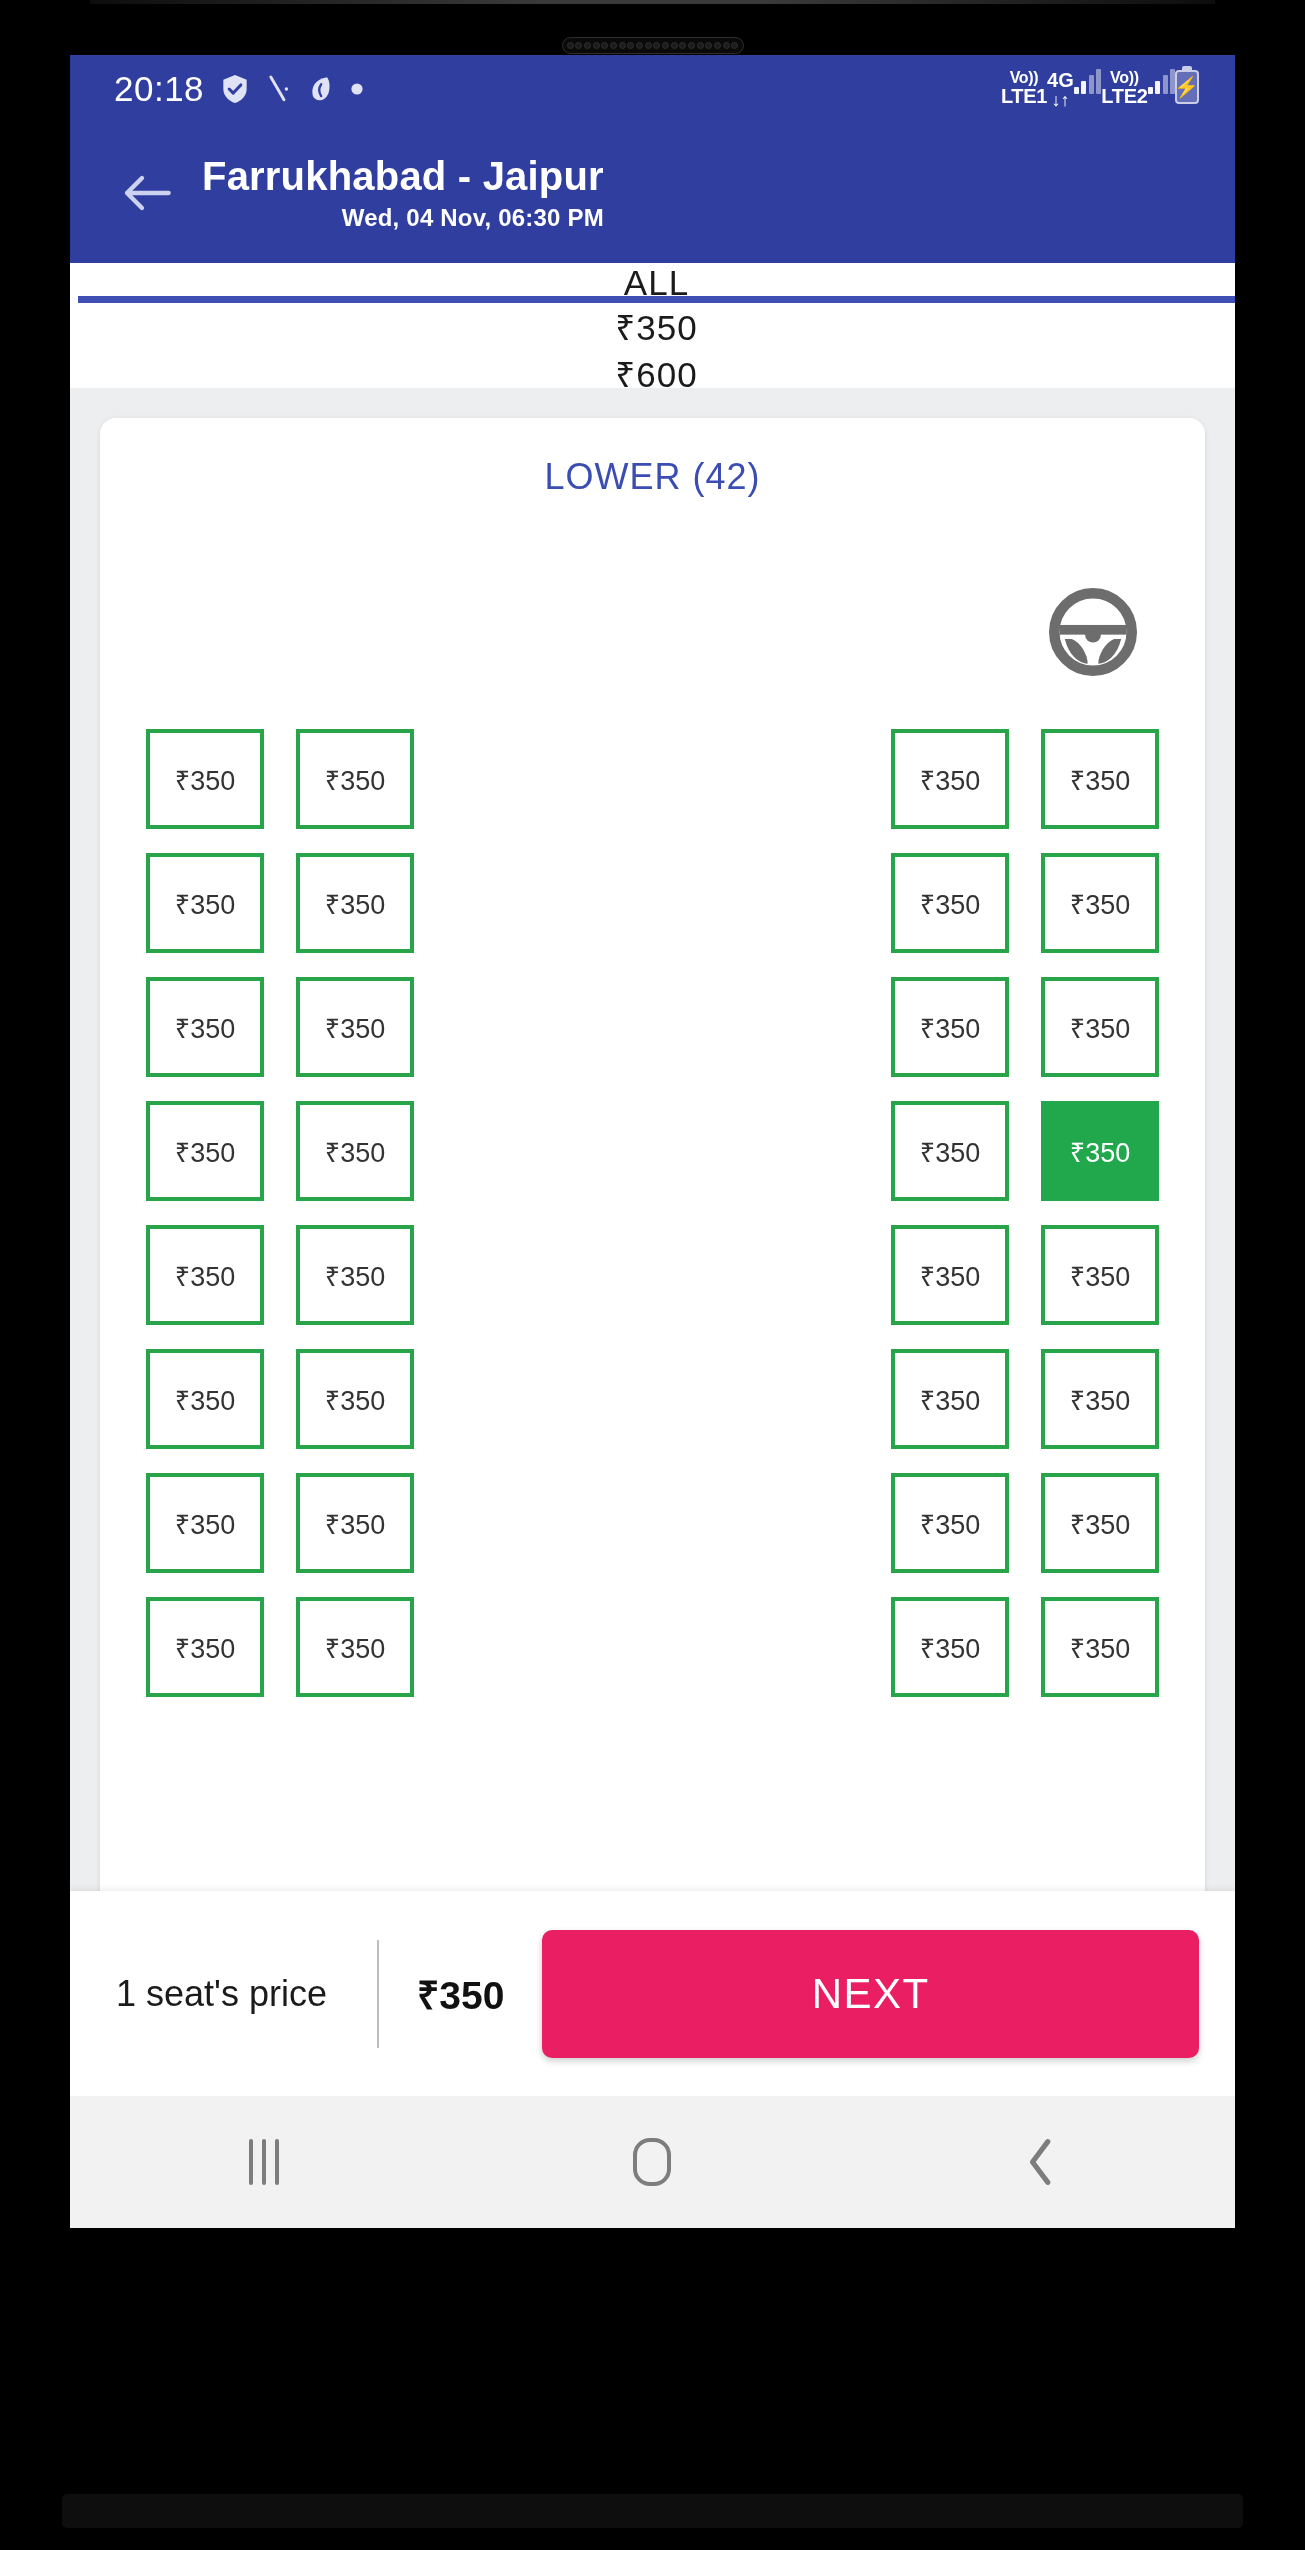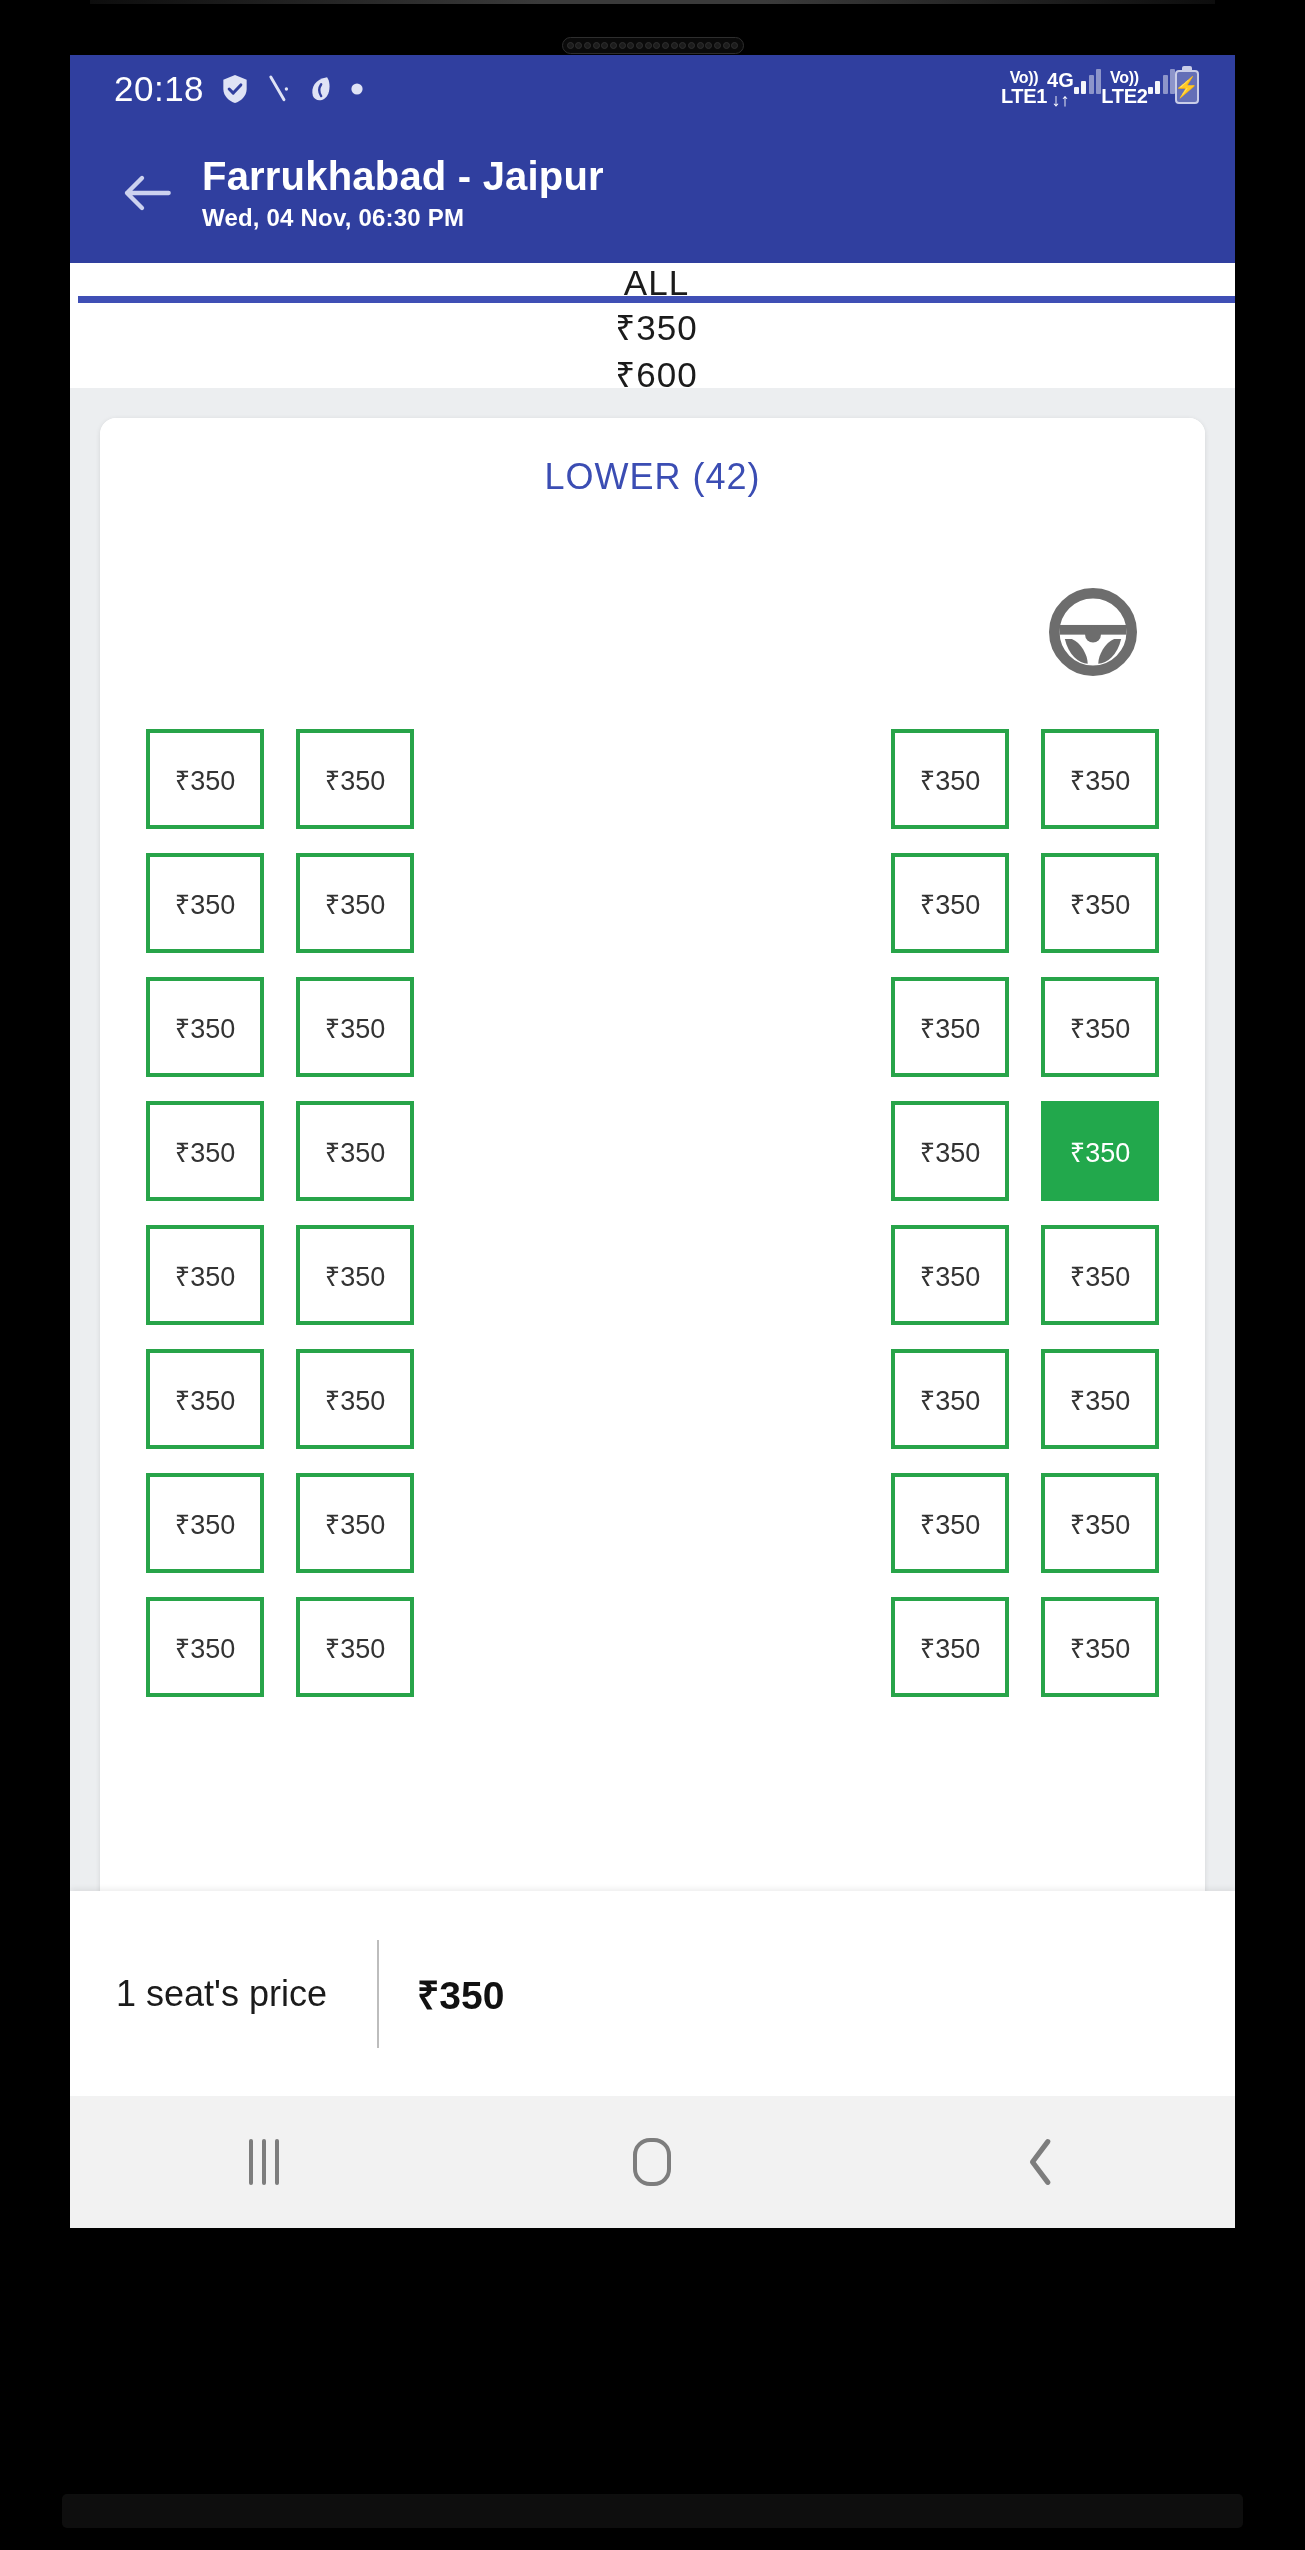--- a/index.html
+++ b/index.html
@@ -80,21 +80,21 @@
   #battery:before {
     content: ""; position: absolute; top: -6px; left: 50%; transform: translateX(-50%);
     width: 10px; height: 4px; background: #c9cde8; border-radius: 2px 2px 0 0;
   }
   #battery .bolt { font-size: 20px; line-height: 1; color: #1f2a6e; }
 
   
   #app-bar {
     background: #303f9f; color: #fff;
     height: 140px;
-    display: flex; align-items: center; padding: 0 30px 0 40px;
+    display: flex; align-items: center; padding: 0 30px 0 40px; text-align: right;
   }
   #back-button {
     width: 74px; height: 74px; flex: 0 0 74px;
     display: flex; align-items: center; justify-content: center;
     cursor: pointer;
   }
   #app-bar-titles { margin-left: 18px; }
   #route-title {
     font-size: 40px; font-weight: bold; letter-spacing: .2px; line-height: 1.12;
   }
@@ -403,20 +403,21 @@
               </div>
             </div>
           </div>
       </div>
     </div>
 
     <div id="bottom-bar">
       <div id="seat-count-label">1 seat's price</div>
       <div id="bar-divider"></div>
       <div id="total-price">₹350</div>
+      <button id="next-button">NEXT</button>
     </div>
 
     <div id="nav-bar">
       <div class="nav-btn">
         <span id="nav-recents">
             <i></i>
             <i></i>
             <i></i>
           </span>
       </div>

